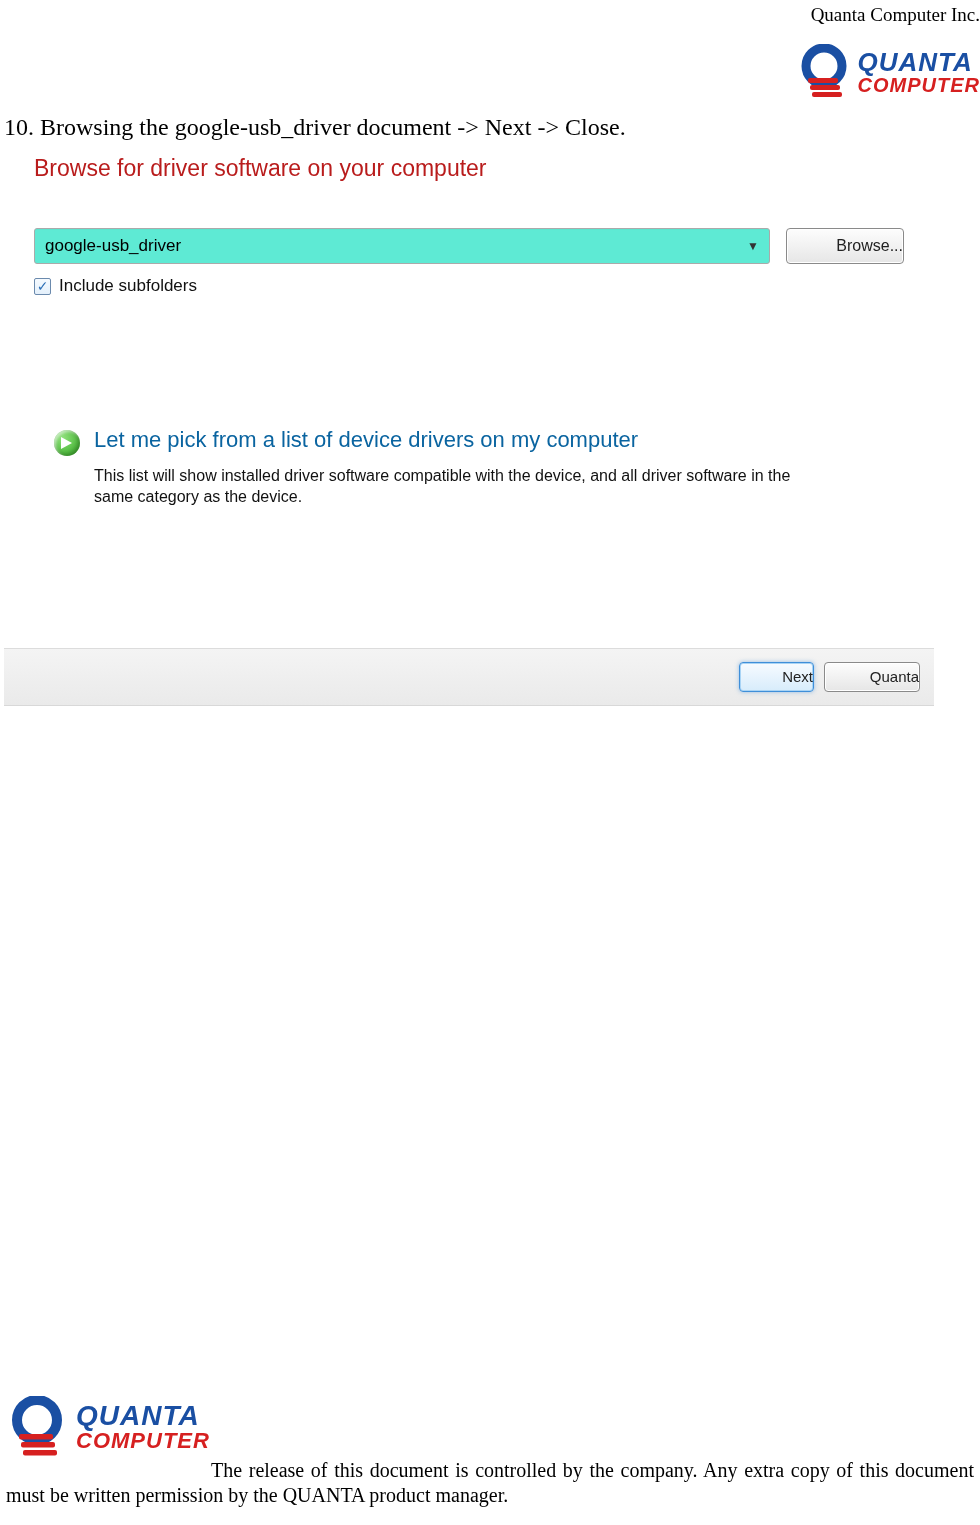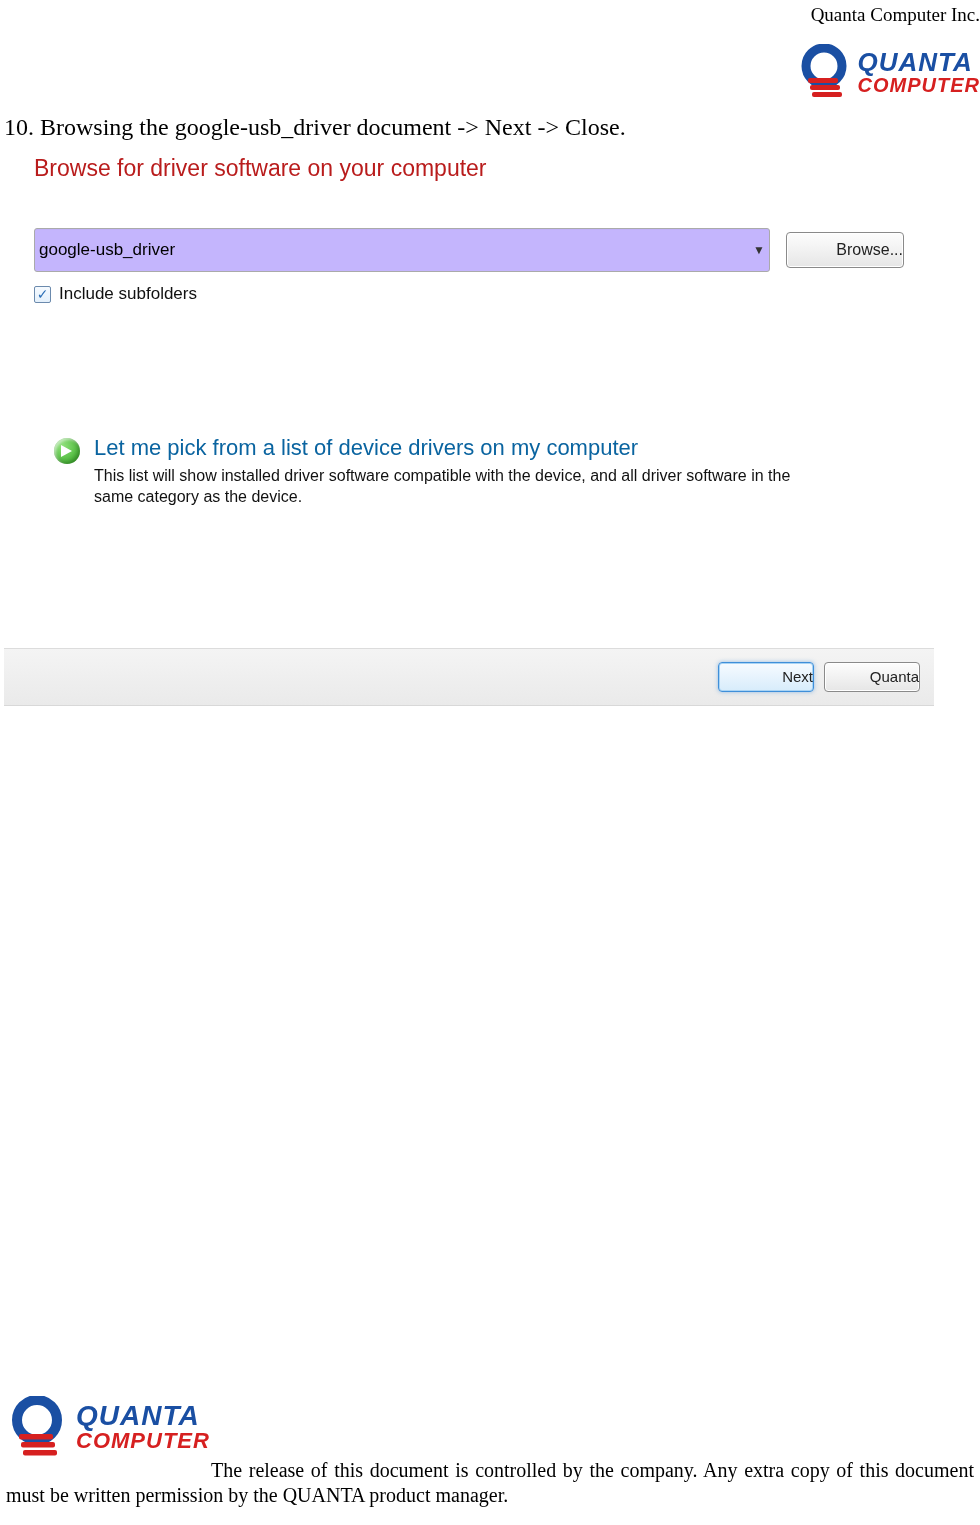--- a/index.html
+++ b/index.html
@@ -78,28 +78,28 @@
     margin-bottom: 6px;
   }
   .path-row {
     display: flex;
     gap: 16px;
     align-items: center;
     margin-bottom: 12px;
   }
   .combo {
     flex: 1;
-    height: 44px;
+    height: 36px;
     border: 1px solid #aaa;
     border-radius: 3px;
-    background: #c4b5fd;
+    background: #5eead4;
     display: flex;
     align-items: center;
     justify-content: space-between;
-    padding: 0 4px;
+    padding: 0 10px;
     box-shadow: inset 0 1px 0 rgba(0,0,0,0.02);
   }
   .combo-text { font-size: 17px; color: #000; font-family: "Segoe UI", sans-serif; }
   .combo-arrow { font-size: 12px; color: #333; }
   .btn {
     font-family: "Segoe UI", sans-serif;
     font-size: 16px;
     color: #222;
     border: 1px solid #8a8a8a;
     border-radius: 4px;
@@ -127,33 +127,33 @@
     content: ""; position: absolute; top: 7px; left: 7px;
     width: 0; height: 0;
     border-top: 6px solid transparent;
     border-bottom: 6px solid transparent;
     border-left: 11px solid #fff;
   }
   .pick-title {
     color: #0a64a0; font-size: 22px; line-height: 1.3;
   }
   .pick-desc {
-    color: #111; font-size: 16px; line-height: 1.35; margin-top: 2px; max-width: 720px;
+    color: #111; font-size: 16px; line-height: 1.35; margin-top: 10px; max-width: 720px;
   }
   .dialog-footer {
     margin-top: 140px;
     height: 58px;
     background: linear-gradient(#f4f4f4,#eaeaea);
     border-top: 1px solid #dcdcdc;
     border-bottom: 1px solid #d8d8d8;
     display: flex; justify-content: flex-end; align-items: center;
     padding-right: 14px; gap: 10px;
   }
   .btn-next {
-    width: 96px; height: 30px; line-height: 28px;
+    width: 75px; height: 30px; line-height: 28px;
     border: 1px solid #3f8fd9;
     background: linear-gradient(#f7fbff,#d7ecfb);
     box-shadow: 0 0 0 1px #a9d4f5 inset, 0 0 4px rgba(63,143,217,0.5);
     color: #222; font-size: 15px;
   }
   .btn-cancel { width: 96px; height: 30px; line-height: 28px; font-size: 15px; }
   .footer {
     position: absolute;
     left: 0; right: 0; bottom: 16px;
     padding: 0 6px;

